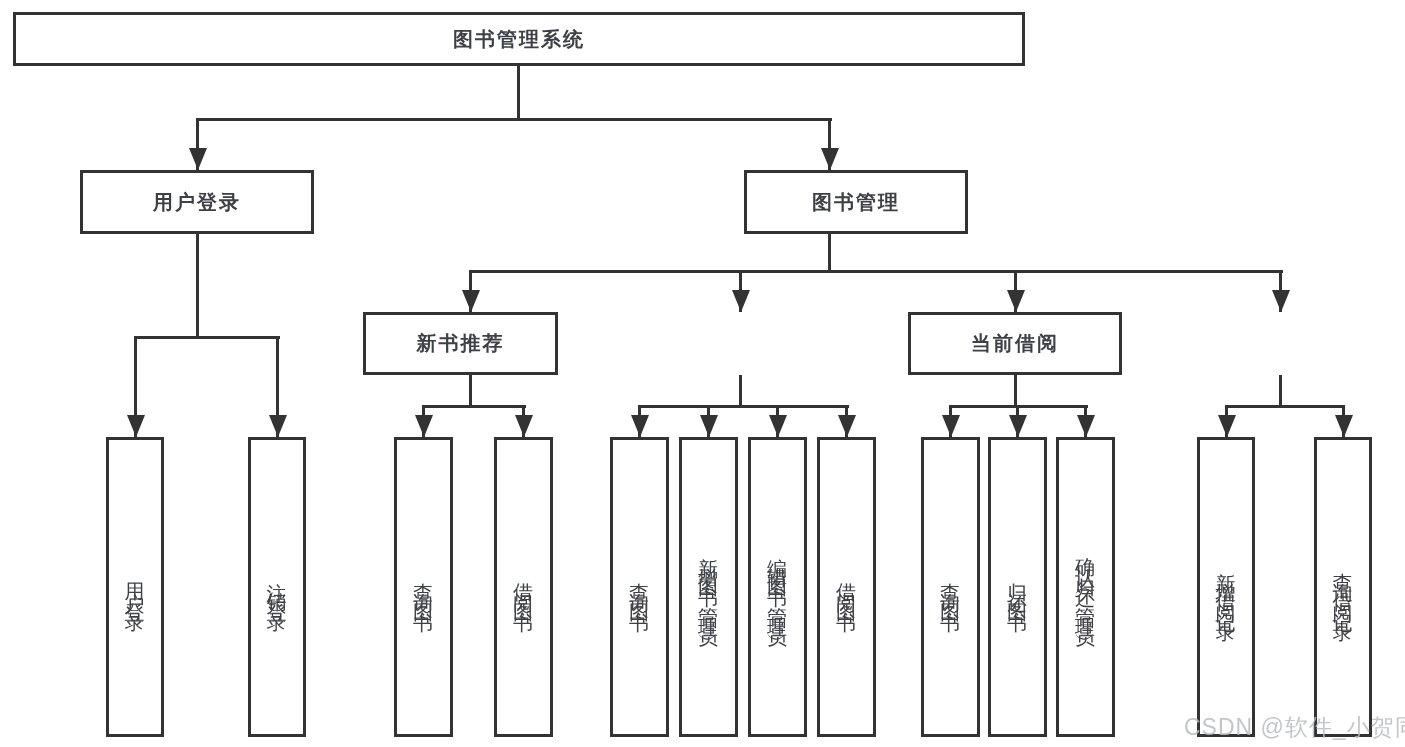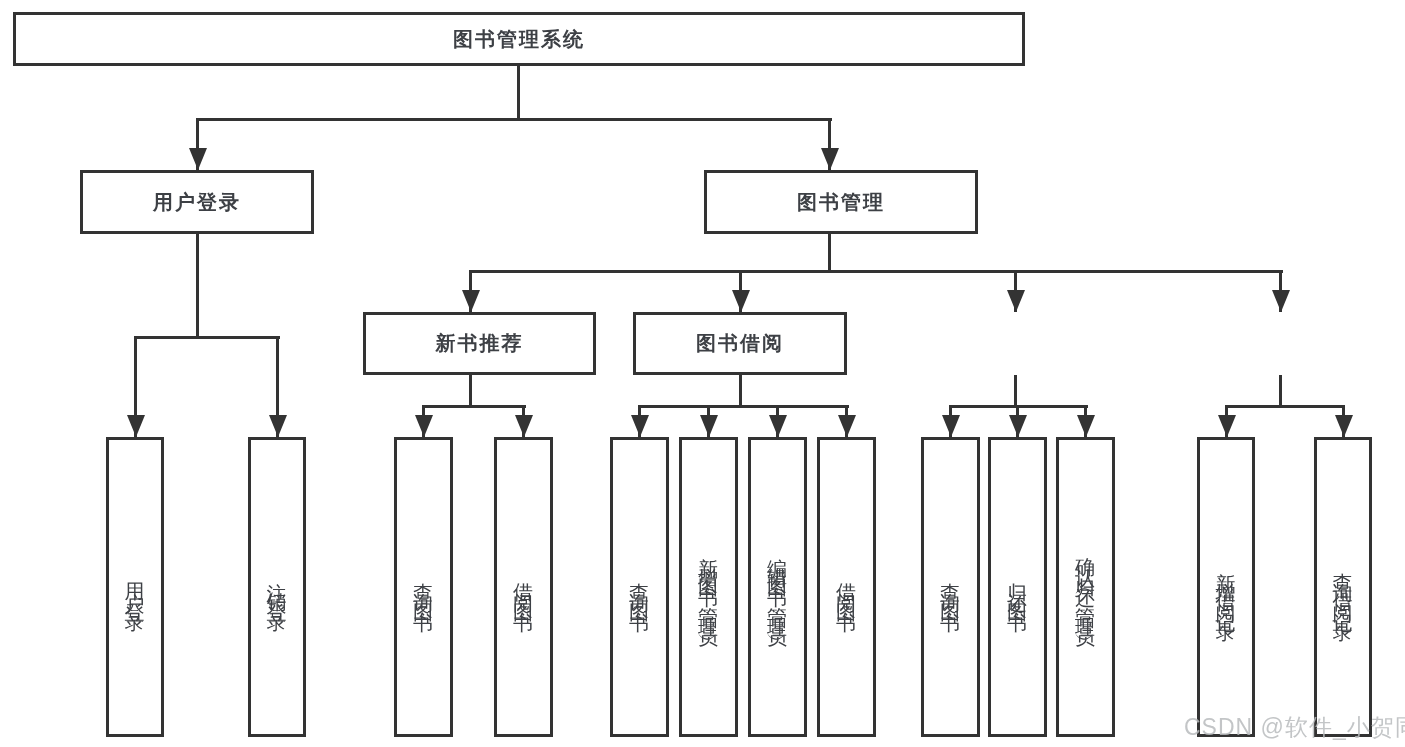--- a/index.html
+++ b/index.html
@@ -40,41 +40,41 @@
   </div>
 
   <div class="vline" style="left:517px;top:66px;height:54px"></div>
   <div class="hline" style="left:196px;top:118px;width:636px"></div>
   <div class="drop" style="left:196px;top:118px;height:52px"></div>
   <div class="drop" style="left:828px;top:118px;height:52px"></div>
 
   <div class="box h" style="left:80px;top:170px;width:234px;height:64px">
     <span>用户登录</span>
   </div>
-  <div class="box h" style="left:704px;top:170px;width:274px;height:64px">
+  <div class="box h" style="left:744px;top:170px;width:224px;height:64px">
     <span>图书管理</span>
   </div>
 
   <div class="vline" style="left:196px;top:234px;height:104px"></div>
   <div class="hline" style="left:134px;top:336px;width:146px"></div>
   <div class="drop" style="left:134px;top:336px;height:101px"></div>
   <div class="drop" style="left:276px;top:336px;height:101px"></div>
 
   <div class="vline" style="left:828px;top:234px;height:38px"></div>
   <div class="hline" style="left:469px;top:270px;width:814px"></div>
   <div class="drop" style="left:469px;top:270px;height:42px"></div>
   <div class="drop" style="left:739px;top:270px;height:42px"></div>
   <div class="drop" style="left:1014px;top:270px;height:42px"></div>
   <div class="drop" style="left:1279px;top:270px;height:42px"></div>
 
-  <div class="box h" style="left:363px;top:312px;width:233px;height:63px">
+  <div class="box h" style="left:363px;top:312px;width:195px;height:63px">
     <span>新书推荐</span>
   </div>
-  <div class="box h" style="left:633px;top:312px;width:214px;height:63px">
-    <span>图书借阅</span>
+  <div class="box h" style="left:908px;top:312px;width:214px;height:63px">
+    <span>当前借阅</span>
   </div>
 
   <div class="vline" style="left:469px;top:375px;height:32px"></div>
   <div class="hline" style="left:422px;top:405px;width:104px"></div>
   <div class="drop" style="left:422px;top:405px;height:32px"></div>
   <div class="drop" style="left:522px;top:405px;height:32px"></div>
 
   <div class="vline" style="left:739px;top:375px;height:32px"></div>
   <div class="hline" style="left:638px;top:405px;width:211px"></div>
   <div class="drop" style="left:638px;top:405px;height:32px"></div>

